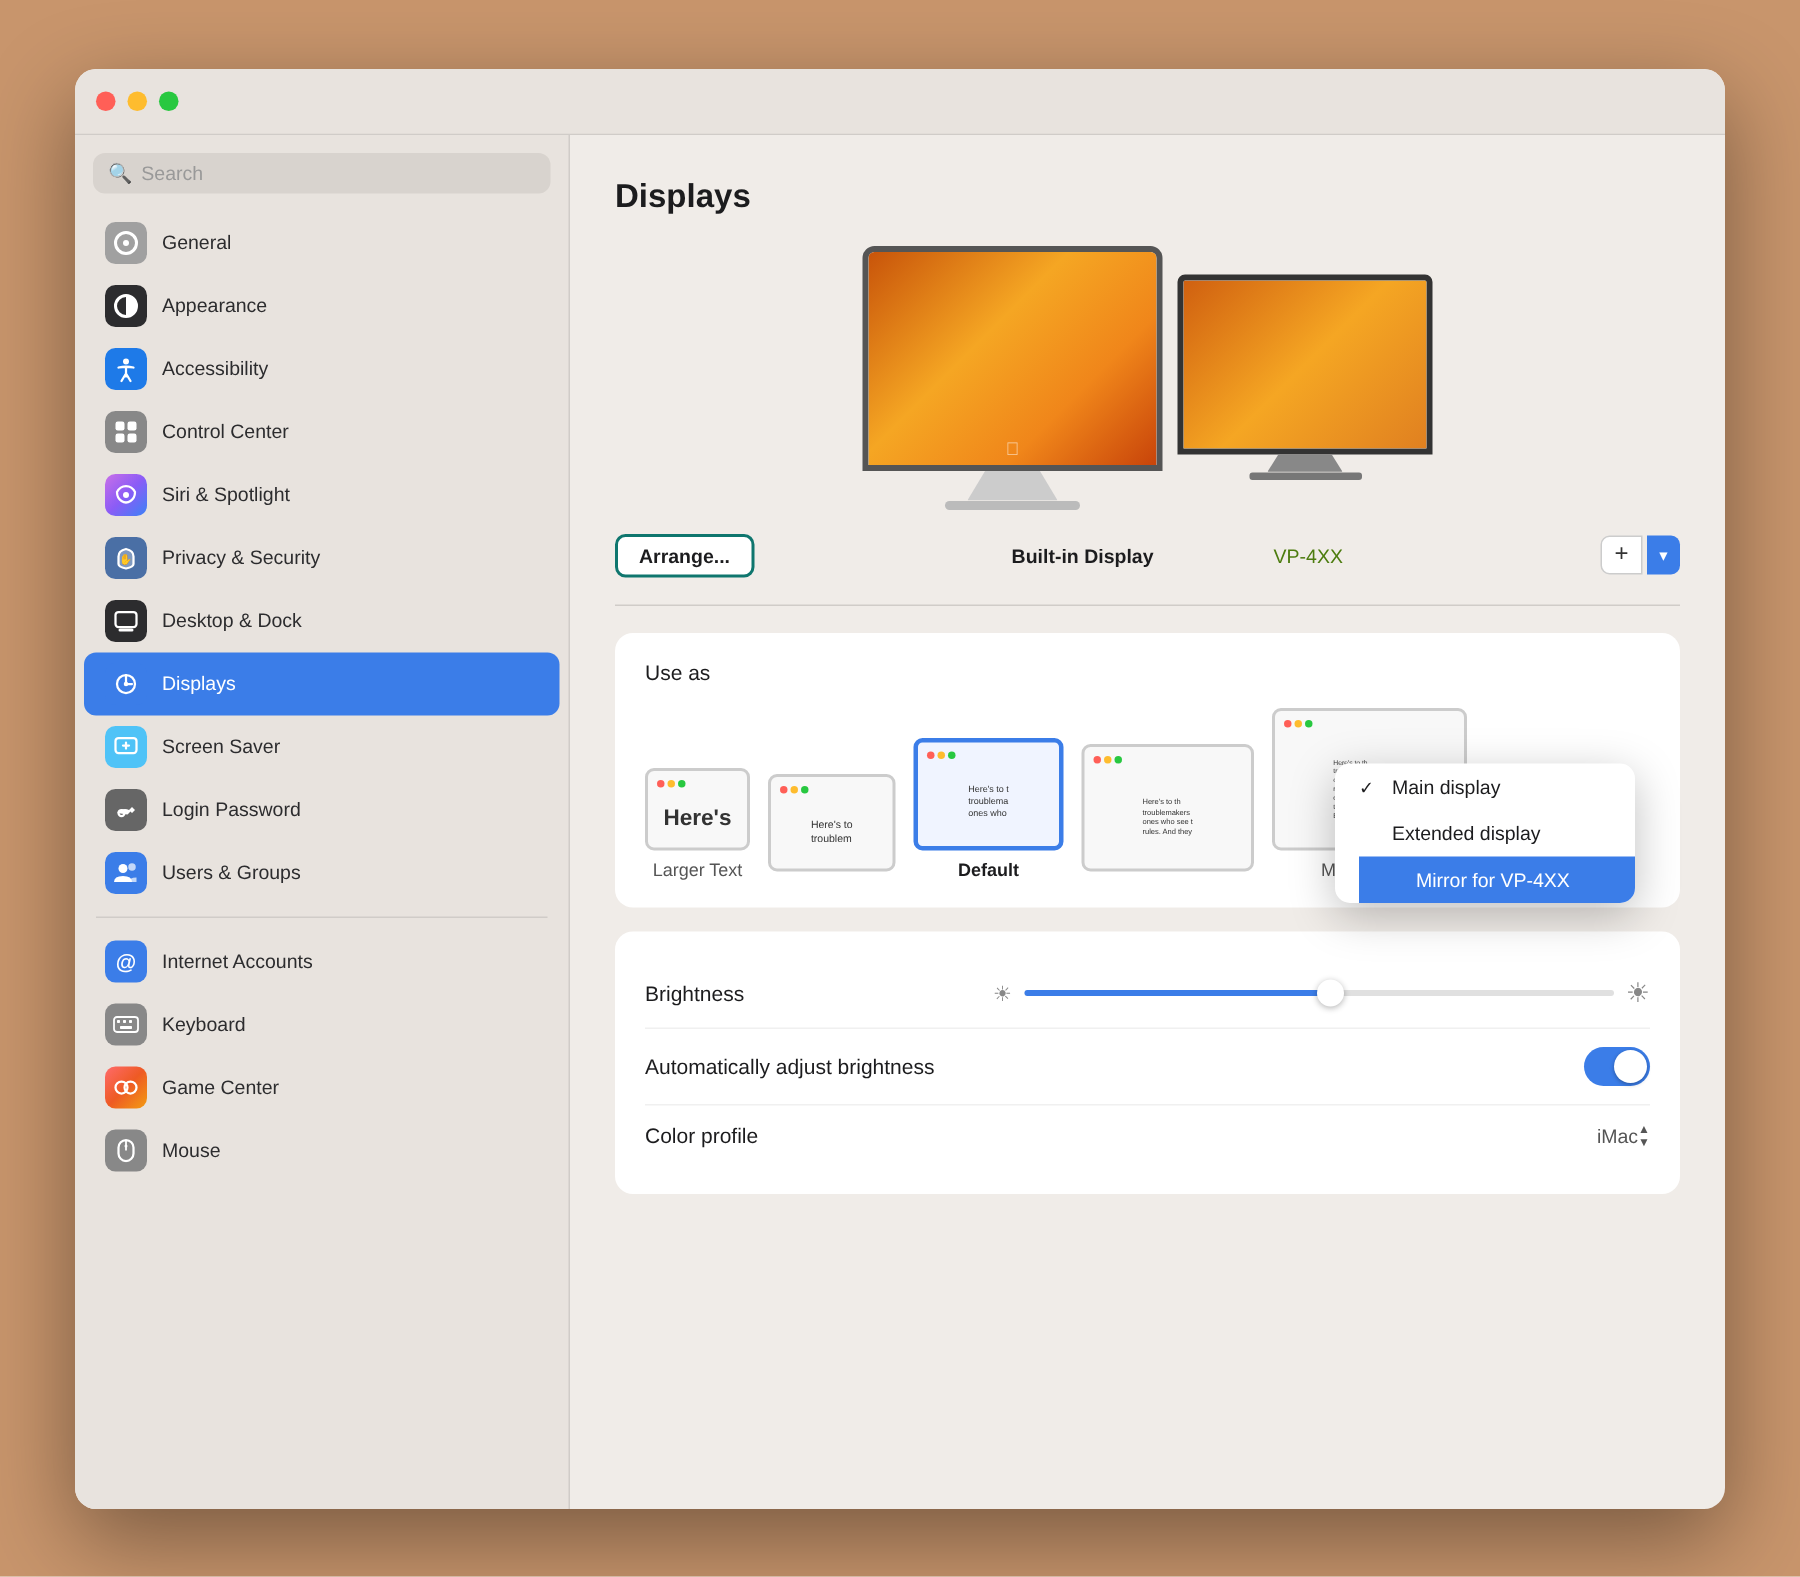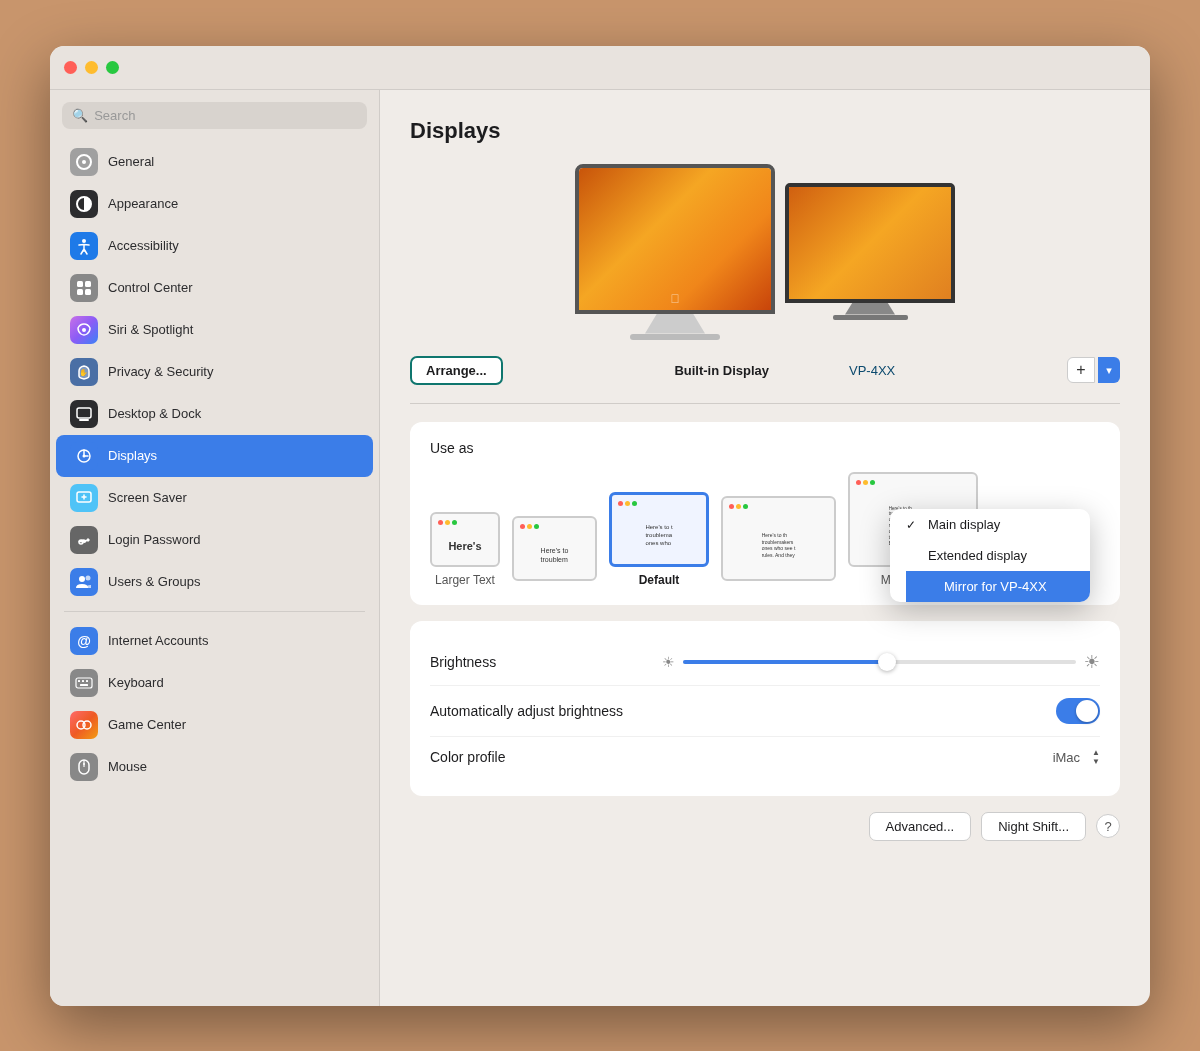--- a/index.html
+++ b/index.html
@@ -381,21 +381,21 @@
     }
     .color-profile-row {
       display: flex;
       align-items: center;
       justify-content: space-between;
       padding: 12px 0;
     }
     .color-profile-value {
       display: flex;
       align-items: center;
-      gap: 12px;
+      gap: 0;
       font-size: 13px;
       color: #555;
     }
     .stepper-arrows {
       display: flex;
       flex-direction: column;
       gap: 1px;
     }
     .stepper-arrow {
       font-size: 8px;
@@ -672,21 +672,21 @@
             </div>
             <div class="monitor-secondary-stand"></div>
             <div class="monitor-secondary-base"></div>
           </div>
         </div>
 
         <div style="display:flex; align-items:center; width:100%; gap:10px;">
           <button class="arrange-btn">Arrange...</button>
           <div style="display:flex; align-items:center; gap:80px; flex:1; justify-content:center;">
             <span style="font-size:13px; font-weight:600; color:#1c1c1e;">Built-in Display</span>
-            <span style="font-size:13px; font-weight:500; color:#0c4a6e;">VP-4XX</span>
+            <span style="font-size:13px; font-weight:500; color:#4d7c0f;">VP-4XX</span>
           </div>
           <div class="add-display-btn">
             <button class="add-btn">+</button>
             <button class="chevron-btn">▾</button>
           </div>
         </div>
       </div>
 
       <div style="height:1px; background:#d0ccc8; margin-bottom:18px;"></div>
 
@@ -695,21 +695,21 @@
 
         <div class="resolution-options">
 
           <div class="res-option">
             <div class="res-preview res-sm" style="position:relative; background:#f8f8f8;">
               <div class="res-dots">
                 <div class="res-dot" style="background:#ff5f57;"></div>
                 <div class="res-dot" style="background:#febc2e;"></div>
                 <div class="res-dot" style="background:#28c840;"></div>
               </div>
-              <div class="res-preview-content" style="font-size:11px; font-weight:600; margin-top:14px; padding:4px;">Here's</div>
+              <div class="res-preview-content" style="font-size:15px; font-weight:600; margin-top:14px; padding:4px;">Here's</div>
             </div>
             <span class="res-label">Larger Text</span>
           </div>
 
           <div class="res-option">
             <div class="res-preview res-md" style="position:relative; background:#f8f8f8;">
               <div class="res-dots">
                 <div class="res-dot" style="background:#ff5f57;"></div>
                 <div class="res-dot" style="background:#febc2e;"></div>
                 <div class="res-dot" style="background:#28c840;"></div>
@@ -798,20 +798,15 @@
           <div class="color-profile-value">
             <span>iMac</span>
             <div class="stepper-arrows">
               <span class="stepper-arrow">▲</span>
               <span class="stepper-arrow">▼</span>
             </div>
           </div>
         </div>
       </div>
 
-      <div class="bottom-buttons">
-        <button class="btn-standard">Advanced...</button>
-        <button class="btn-standard">Night Shift...</button>
-        <button class="btn-help">?</button>
-      </div>
     </div>
   </div>
 </div>
 
 </body></html>

